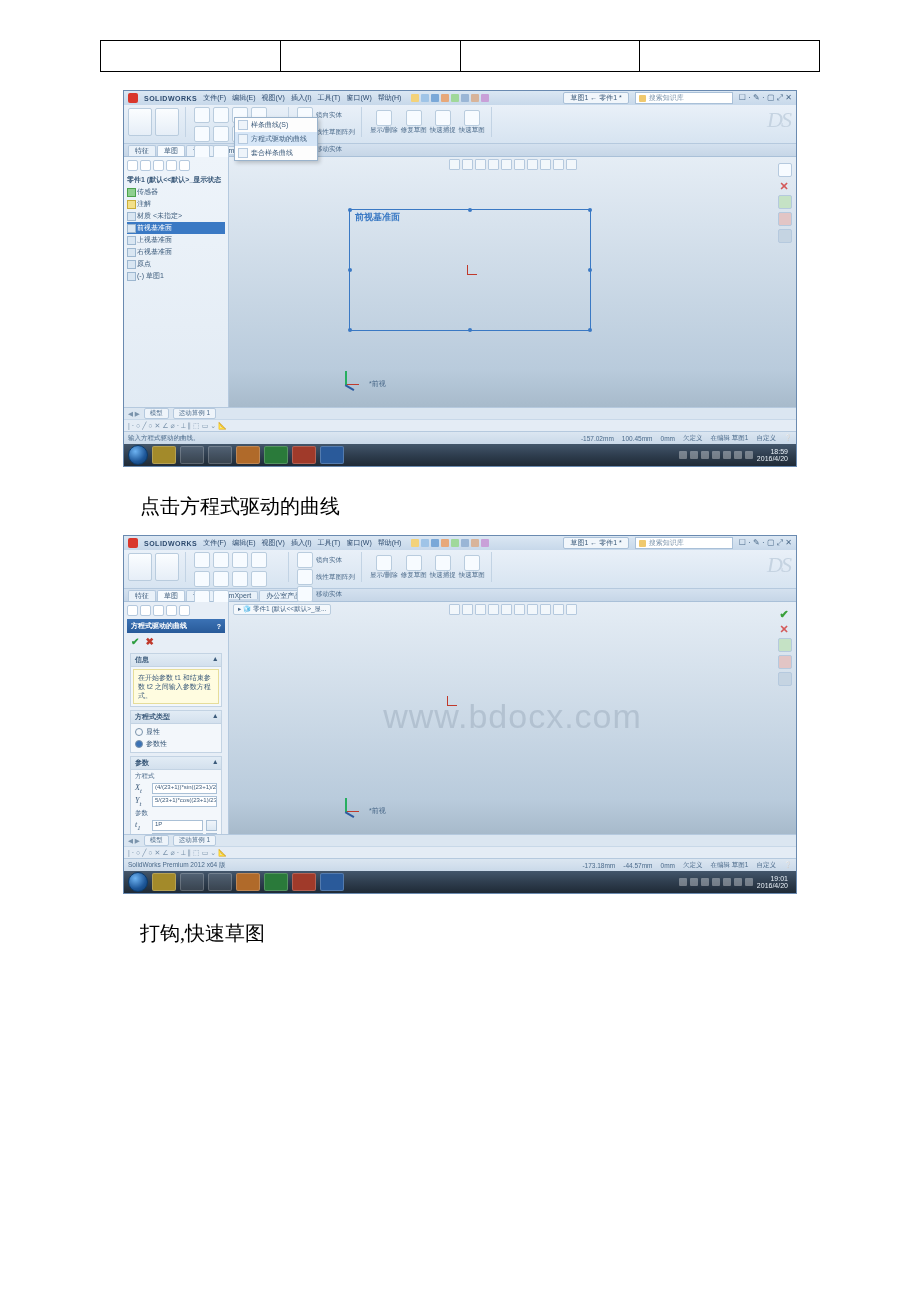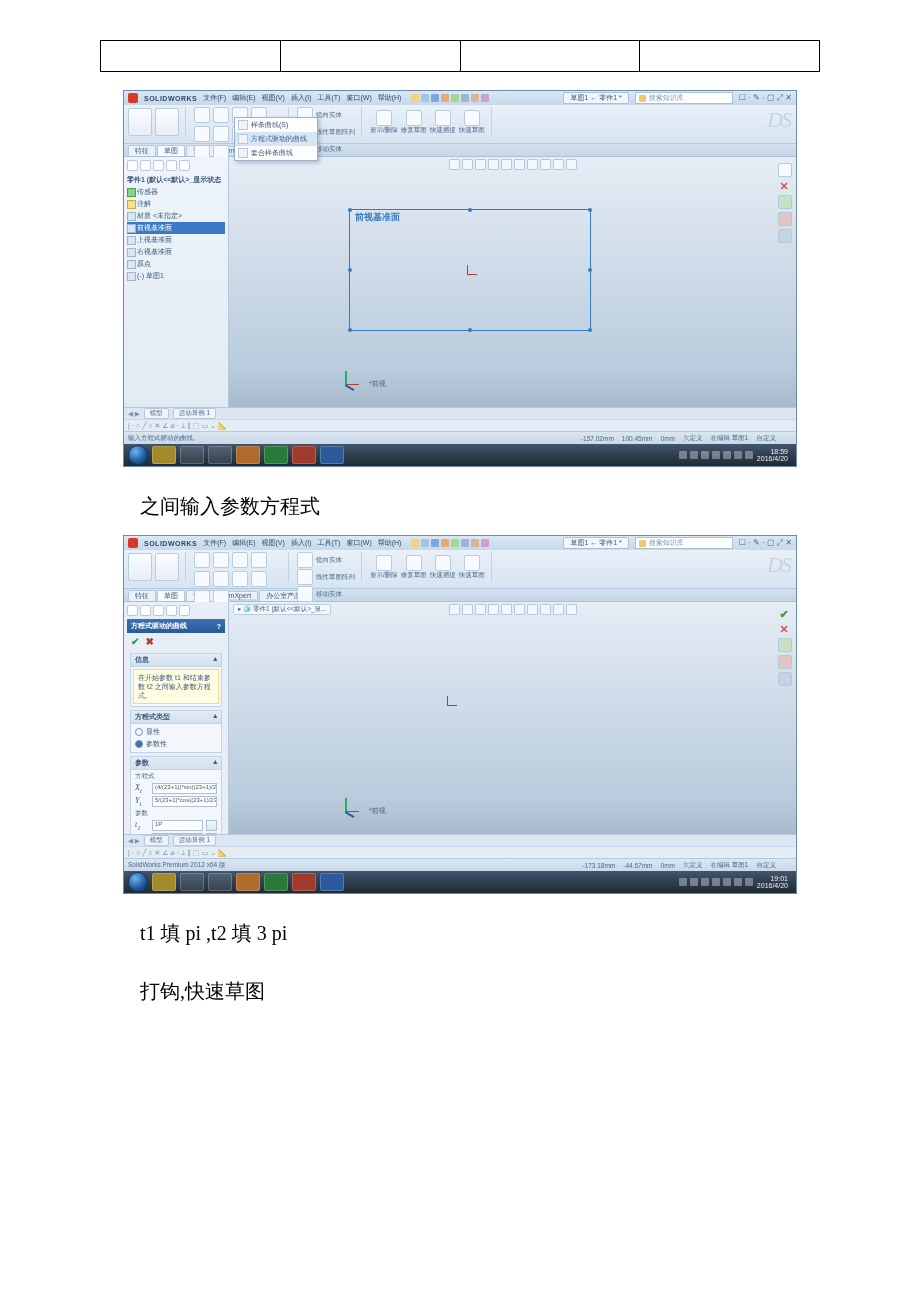--- a/index.html
+++ b/index.html
@@ -782,21 +782,21 @@
         <span class="tic"></span>
         <span class="tic"></span>
       </div>
       <div class="clock">
         <div>18:59</div>
         <div>2016/4/20</div>
       </div>
     </div>
   </div>
 
-  <p class="body-text">之间输入参数方程式</p>
+  <p class="body-text">点击方程式驱动的曲线</p>
 
   <div class="sw-window" style="position:relative">
     <div class="sw-titlebar">
       <span class="logo"></span>
       <span class="title">SOLIDWORKS</span>
       <div class="menus">
         <span>文件(F)</span>
         <span>编辑(E)</span>
         <span>视图(V)</span>
         <span>插入(I)</span>
@@ -976,20 +976,21 @@
           <span class="ax z"></span>
         </div>
         <div class="view-label">*前视</div>
         <div class="right-toolbar">
           <span class="check">✔</span>
           <span class="x-close">✕</span>
           <span style="background:#c5e2c5"></span>
           <span style="background:#e2c5c5"></span>
           <span style="background:#c5d4e2"></span>
         </div>
+        <div class="watermark">www.bdocx.com</div>
       </div>
     </div>
 
     <div class="sw-bottom-tabs">
       <span style="color:#7a93ab">◀ ▶</span>
       <span class="btab">模型</span>
       <span class="btab">运动算例 1</span>
     </div>
     <div class="sw-toolbar2">
       | · ○ ╱ ○ ✕ ∠ ⌀ · ⟂ ∥ ⬚ ▭ ⌄ 📐
@@ -1024,16 +1025,15 @@
         <span class="tic"></span>
         <span class="tic"></span>
       </div>
       <div class="clock">
         <div>19:01</div>
         <div>2016/4/20</div>
       </div>
     </div>
   </div>
 
-  <p class="body-text">t1 填 pi ,t2 填 3 pi</p>
   <p class="body-text">打钩,快速草图</p>
 
 </div>
 
 </body></html>

